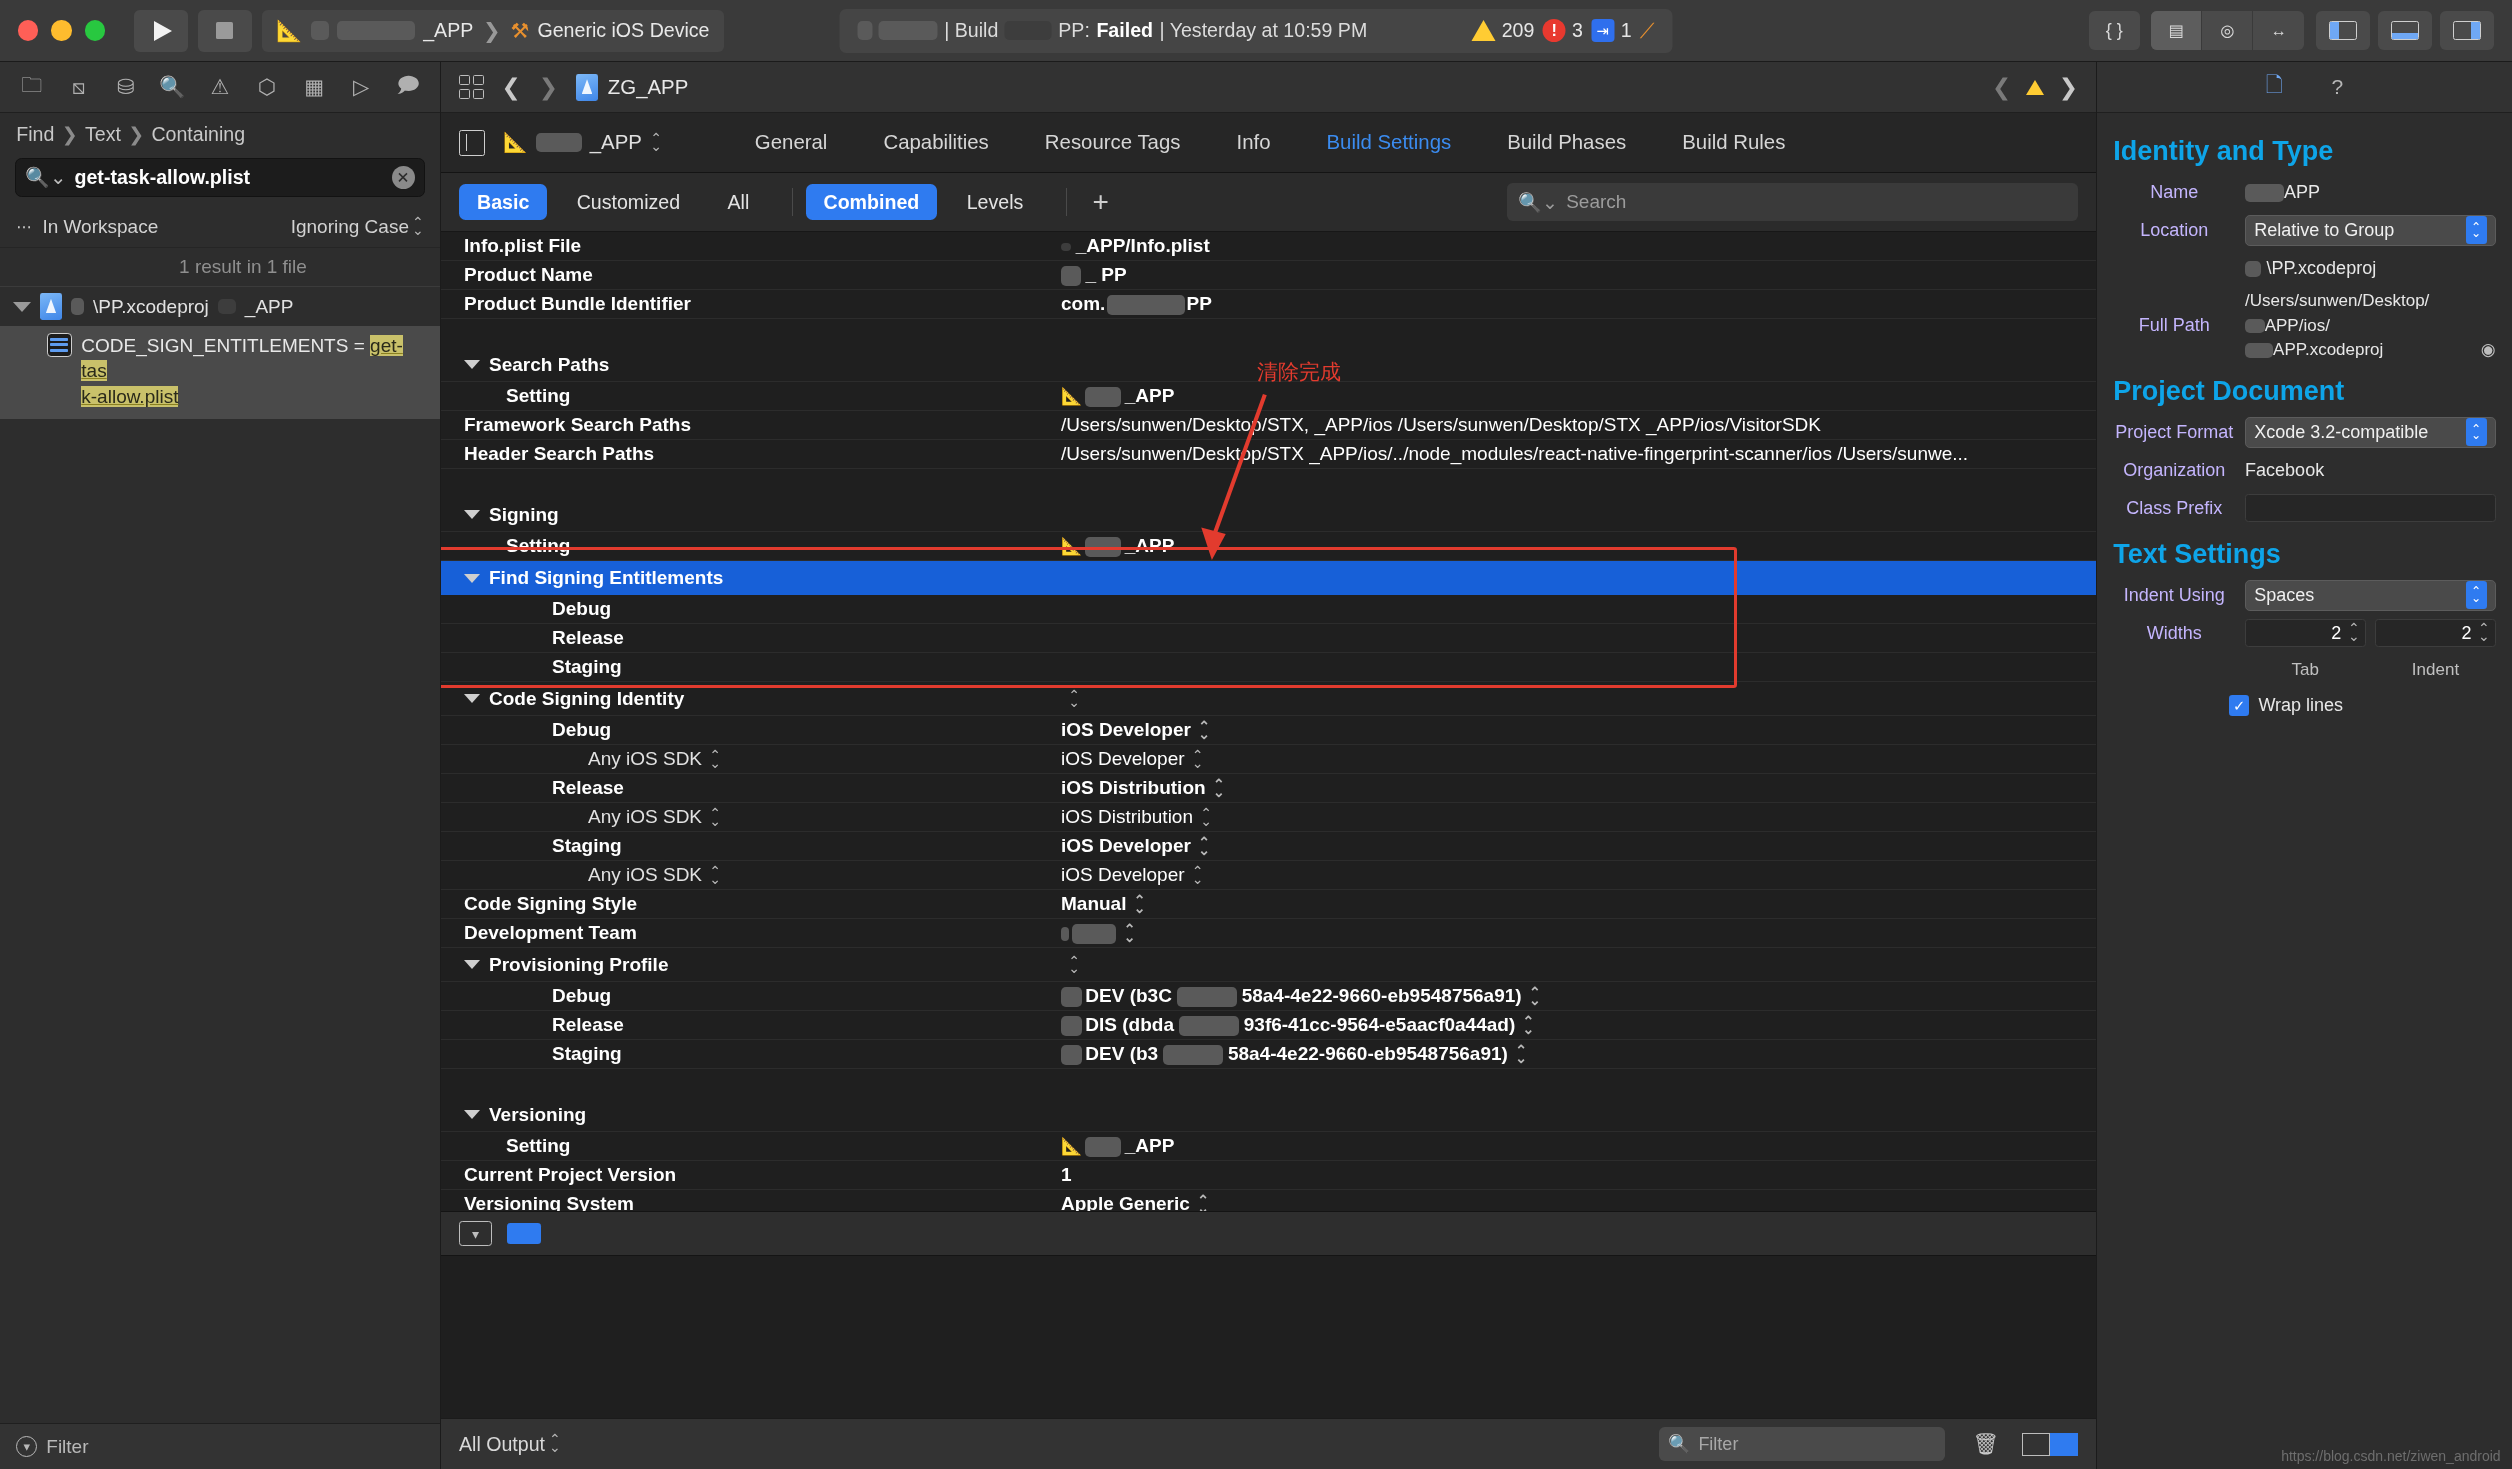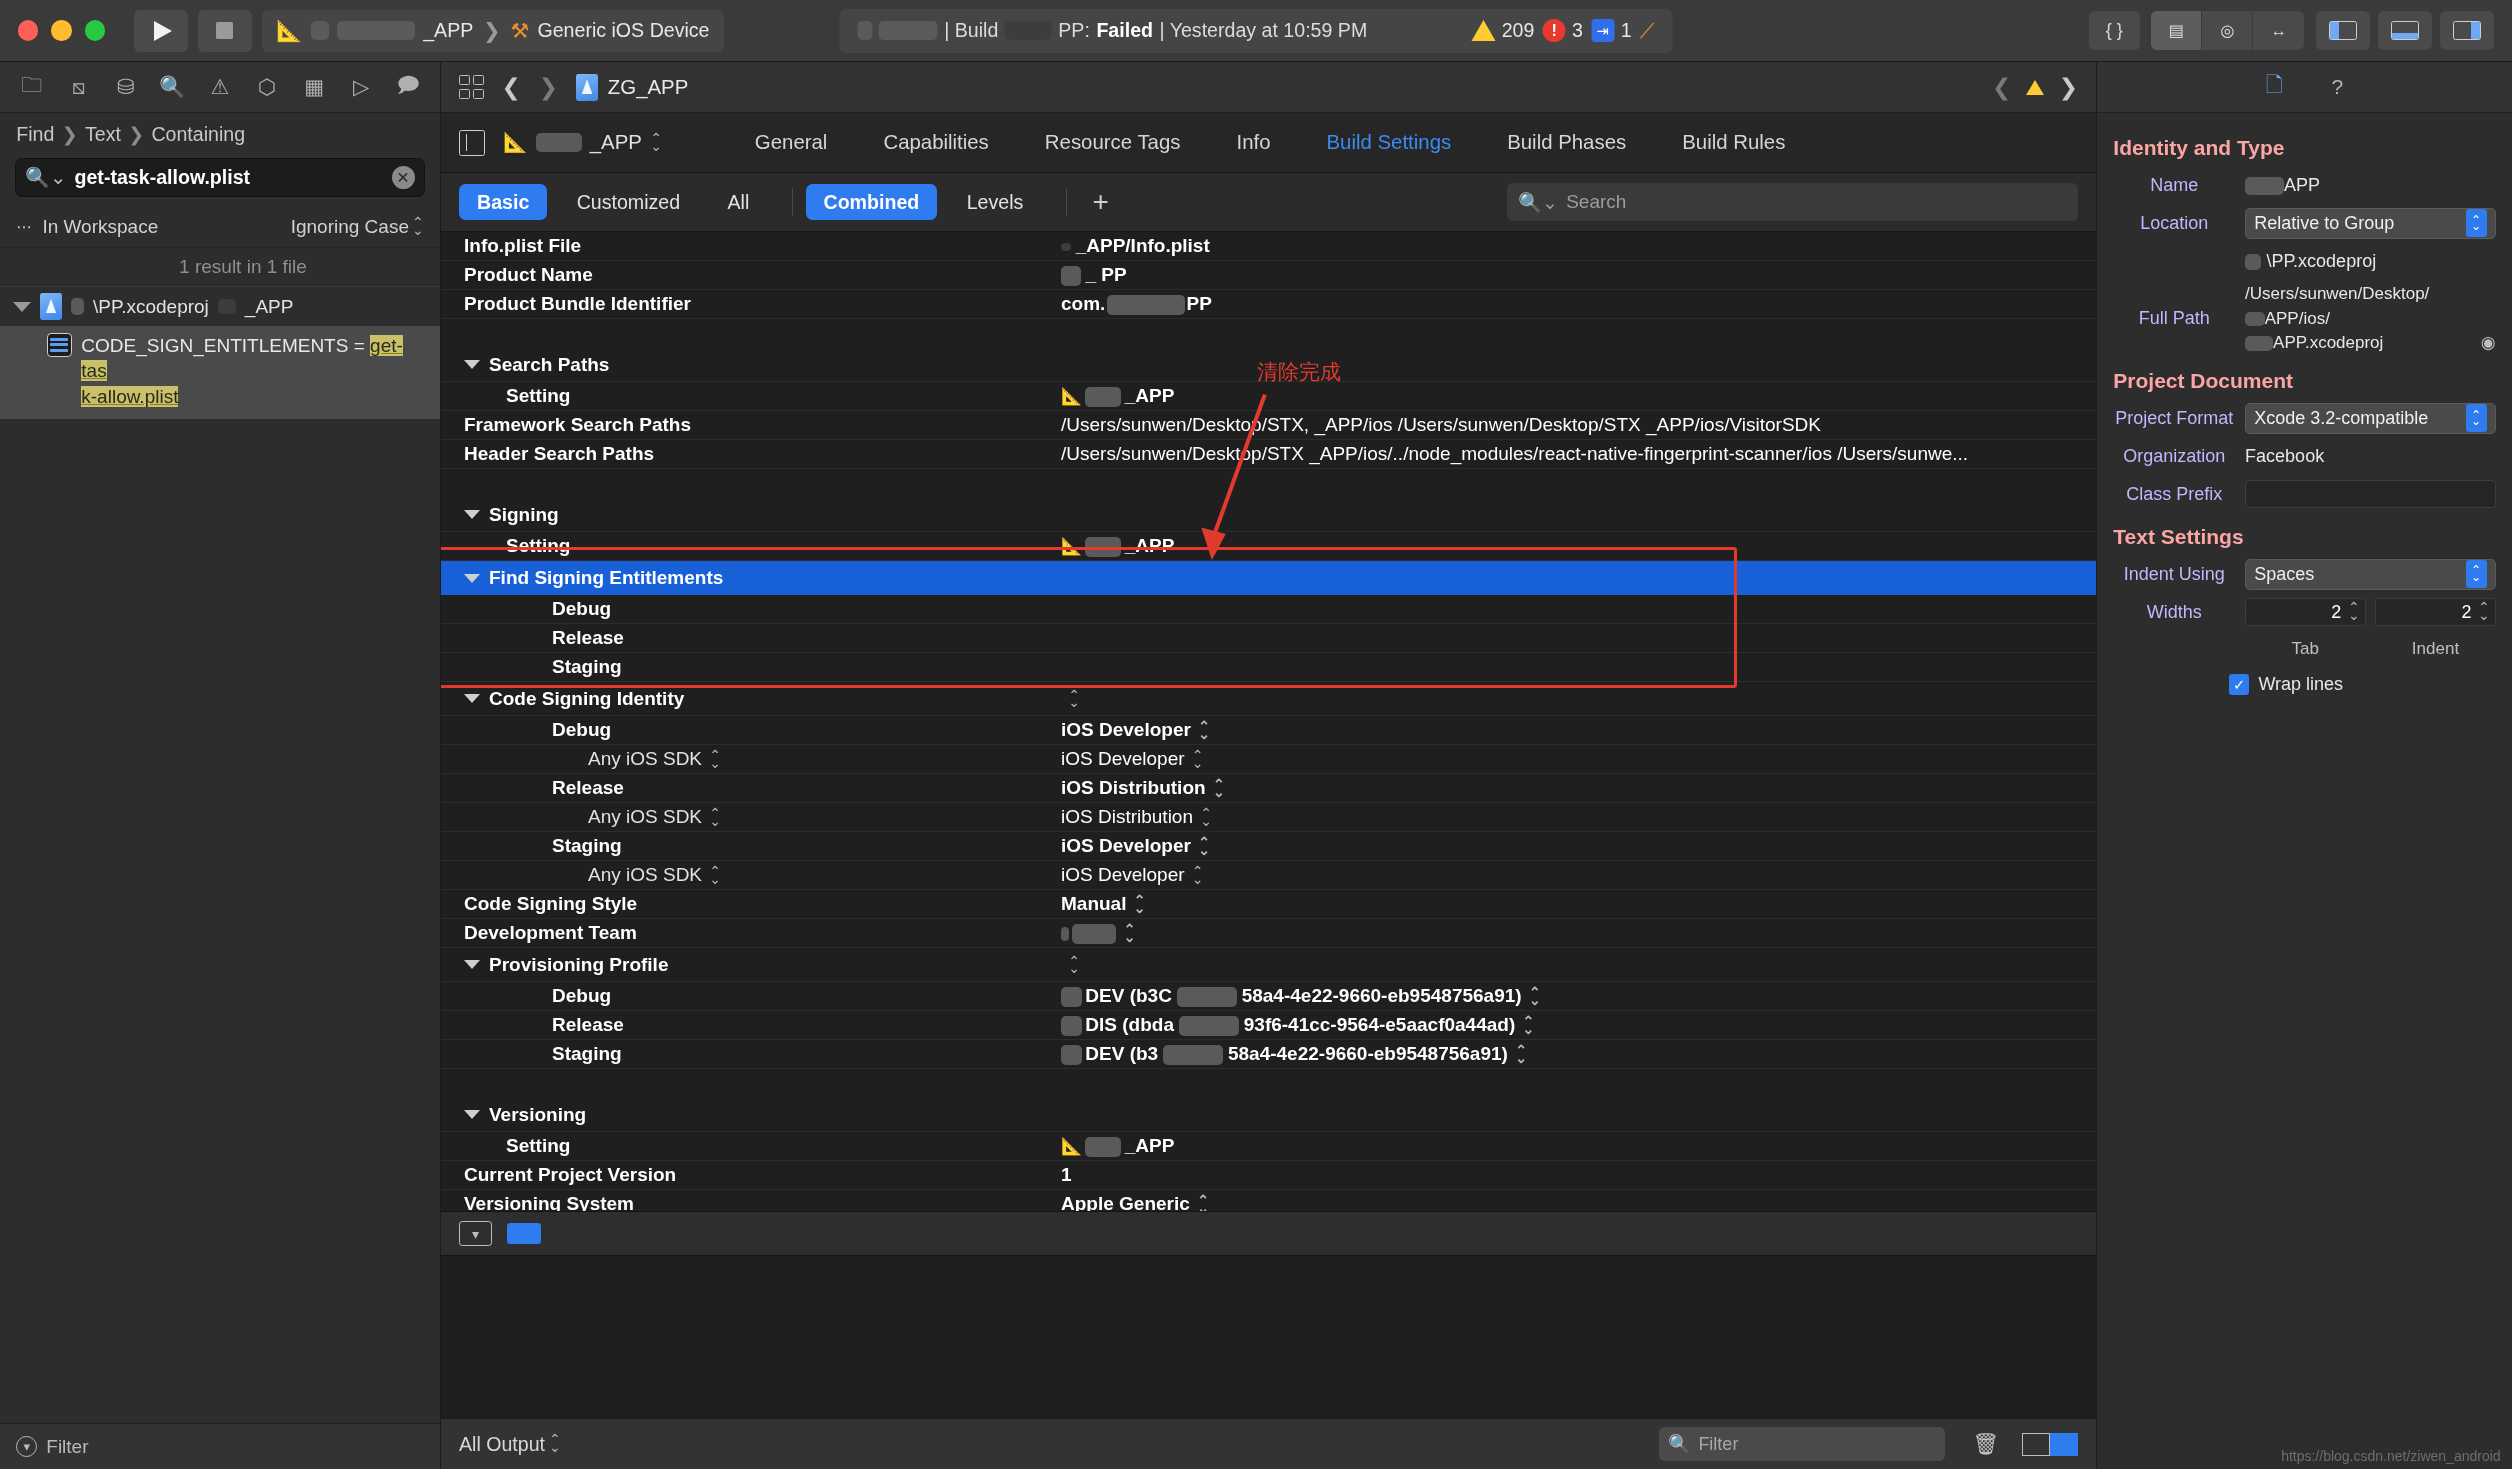--- a/index.html
+++ b/index.html
@@ -135,21 +135,21 @@
   .trash{color:#c9c9c9;font-size:21px;margin-left:16.3px;}
   .split2{display:flex;margin-left:11.4px;}
   .split2 div{width:28px;height:23px;border:1.6px solid #bdbdbd;}
   .split2 div.b{background:#2f7bf0;border-color:#2f7bf0;}
 
   
   .insp{ width:416px; background:#2d2d2d; border-left:0.8px solid #1b1b1b; display:flex; flex-direction:column;}
   .insp-icons{ height:51px;background:#323232;border-bottom:0.8px solid #1f1f1f;display:flex;align-items:center;justify-content:center;gap:49px;color:#b6b6b6;font-size:21px;}
   .insp-icons .act{color:#6fa8f5;}
   .insp-body{ padding:11.4px 0; overflow:hidden;}
-  .isect{ color:#fca5a5;font-size:21px;font-weight:bold;padding:11.4px 16.3px 6.5px 16.3px;}
+  .isect{ color:#0ea5e9;font-size:27px;font-weight:bold;padding:11.4px 16.3px 6.5px 16.3px;}
   .irow{ display:flex;align-items:center;min-height:38px;padding:1.6px 16.3px;gap:9.8px;}
   .ilab{ width:122px;text-align:center;color:#c4b5fd;font-size:18px;flex:0 0 122px;}
   .ifield{ flex:1;min-width:0;color:#e8e8e8;font-size:18px;}
   .ifield.inp{ background:#262626;border:0.8px solid #3d3d3d;border-radius:3.3px;height:28px;display:flex;align-items:center;padding:0 6.5px;}
   .ipop{ flex:1;background:#4a4a4a;border:0.8px solid #5c5c5c;border-radius:4.9px;height:31px;display:flex;align-items:center;padding:0 8.2px;color:#f0f0f0;font-size:18px;position:relative;}
   .ipop .st{margin-left:auto;background:#2f7bf0;border-radius:3.3px;width:21px;height:28px;display:flex;flex-direction:column;align-items:center;justify-content:center;line-height:.55;font-size:12.2px;color:#fff;}
   .ipath{ flex:1;color:#e8e8e8;font-size:17px;line-height:1.45;word-break:break-all;}
   .num{ width:122px;background:#262626;border:0.8px solid #3d3d3d;border-radius:3.3px;height:28px;display:flex;align-items:center;justify-content:flex-end;padding:0 4.9px;color:#fff;font-size:18px;gap:6.5px;}
   .caption{ color:#c0c0c0;font-size:17px; }
   .cbrow{display:flex;align-items:center;gap:9px;padding:4.9px 16.3px 4.9px 132px;}

